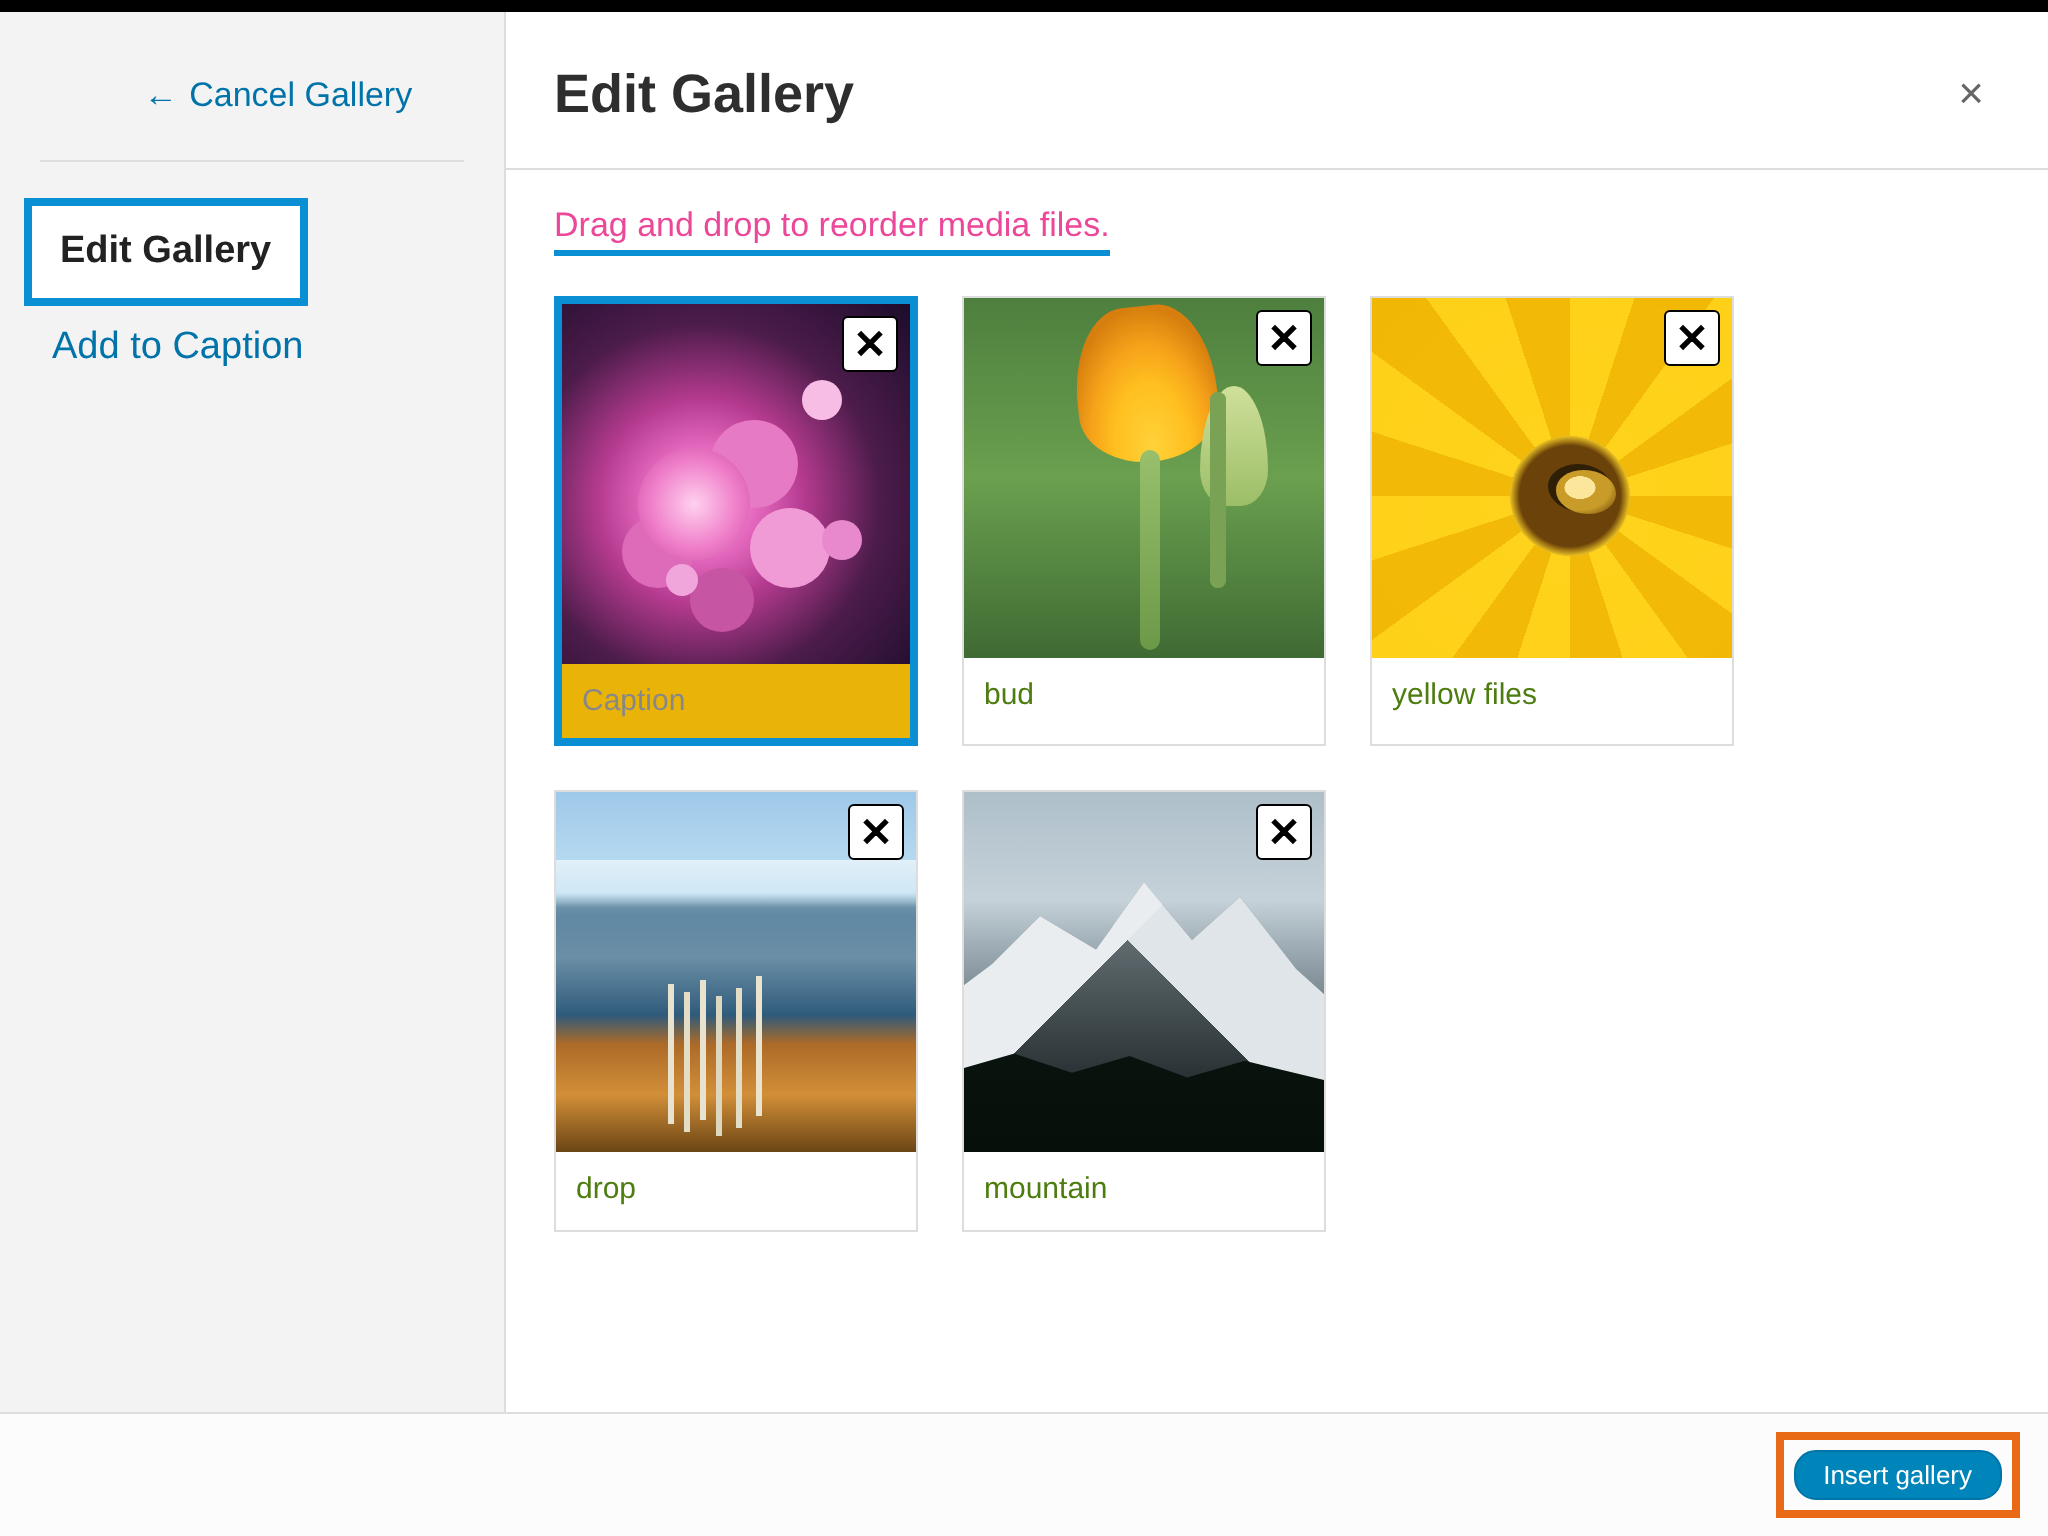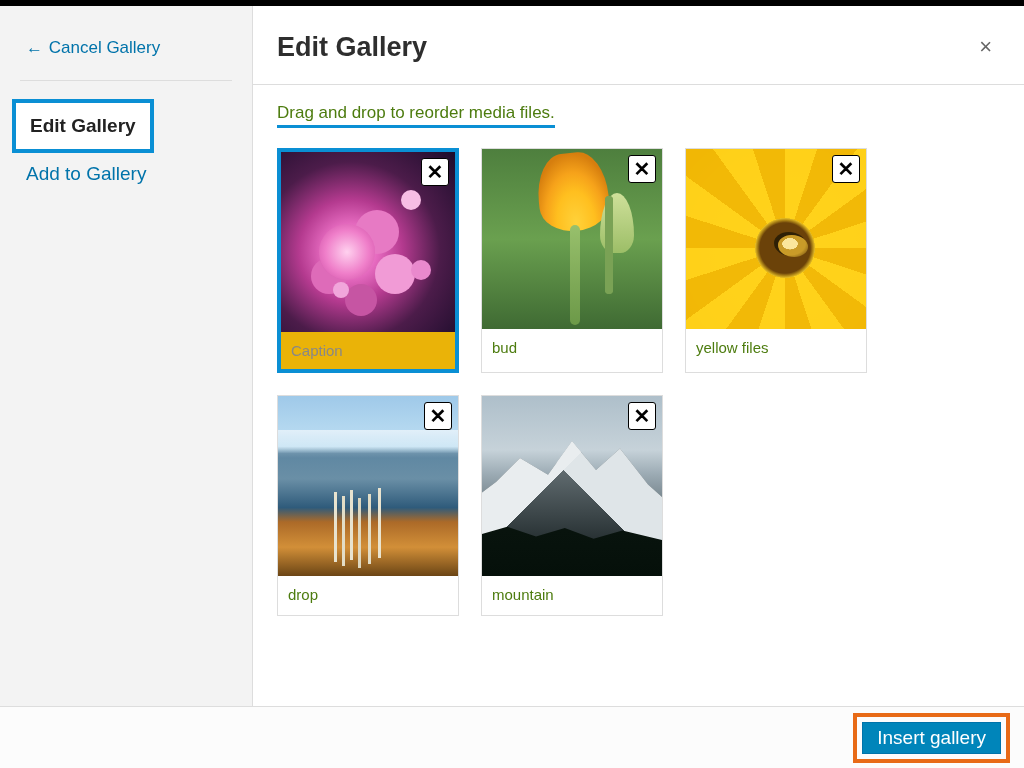--- a/index.html
+++ b/index.html
@@ -11,20 +11,21 @@
     background: #f3f3f3;
     border-right: 1px solid #ddd;
     padding-top: 32px;
   }
   .cancel-link {
     display: block;
     color: #0073aa;
     font-size: 17px;
     padding: 0 0 18px 26px;
     cursor: pointer;
+    text-align: center;
   }
   .cancel-link .arrow { letter-spacing: 1px; }
   .sidebar-hr {
     border: none;
     border-top: 1px solid #ddd;
     margin: 4px 20px 18px 20px;
   }
   .side-item {
     display: inline-block;
     font-size: 19px;
@@ -65,21 +66,21 @@
     font-size: 22px;
     color: #666;
     cursor: pointer;
     padding: 4px 8px;
   }
   .instruction-wrap {
     padding: 18px 24px 10px 24px;
   }
   .instruction {
     display: inline-block;
-    color: #4d7c0f;
+    color: #ec4899;
     font-size: 17px;
     border-bottom: 3px solid #0a8fd4;
     padding-bottom: 2px;
   }
   .gallery-grid {
     padding: 10px 24px;
     display: flex;
     flex-wrap: wrap;
     gap: 22px;
   }
@@ -144,24 +145,24 @@
     padding: 0 14px;
   }
   .insert-wrap {
     border: 4px solid #e86a17;
     padding: 5px;
   }
   .insert-btn {
     background: #0085ba;
     color: #fff;
     border: 1px solid #0073aa;
-    font-size: 19px;
+    font-size: 13px;
     padding: 4px 14px;
     cursor: pointer;
-    border-radius: 0;
+    border-radius: 11px;
   }
   
   .img-pinkflowers {
     background: radial-gradient(circle at 40% 55%, #f49bd2 0%, #e76cc1 18%, #b43a8f 36%, #4c1c4a 62%, #1c0c2b 100%);
   }
   .img-pinkflowers::before,
   .img-pinkflowers::after {
     content:""; position:absolute; border-radius:50%;
   }
   .img-pinkflowers::before { width:56px;height:56px;left:38px;top:72px;background:radial-gradient(circle,#ffd1ef 0%,#ef7ec9 55%,#c94aa2 100%); box-shadow: 30px -20px 0 -6px #e77ac4, -18px 24px 0 -10px #de6bb9, 48px 22px 0 -8px #f19bd6, 14px 48px 0 -12px #c655a3; }
@@ -257,21 +258,21 @@
   <aside class="sidebar">
     <a class="cancel-link">
       <span class="arrow">←</span>
       <span>Cancel Gallery</span>
     </a>
     <hr class="sidebar-hr">
     <div>
       <span class="side-item active">Edit Gallery</span>
     </div>
     <div>
-      <span class="side-item inactive">Add to Gallery</span>
+      <span class="side-item inactive">Add to Caption</span>
     </div>
   </aside>
 
   <section class="main">
 
     <div class="main-header">
       <h1 class="main-title">Edit Gallery</h1>
       <span class="close-modal">×</span>
     </div>
 

